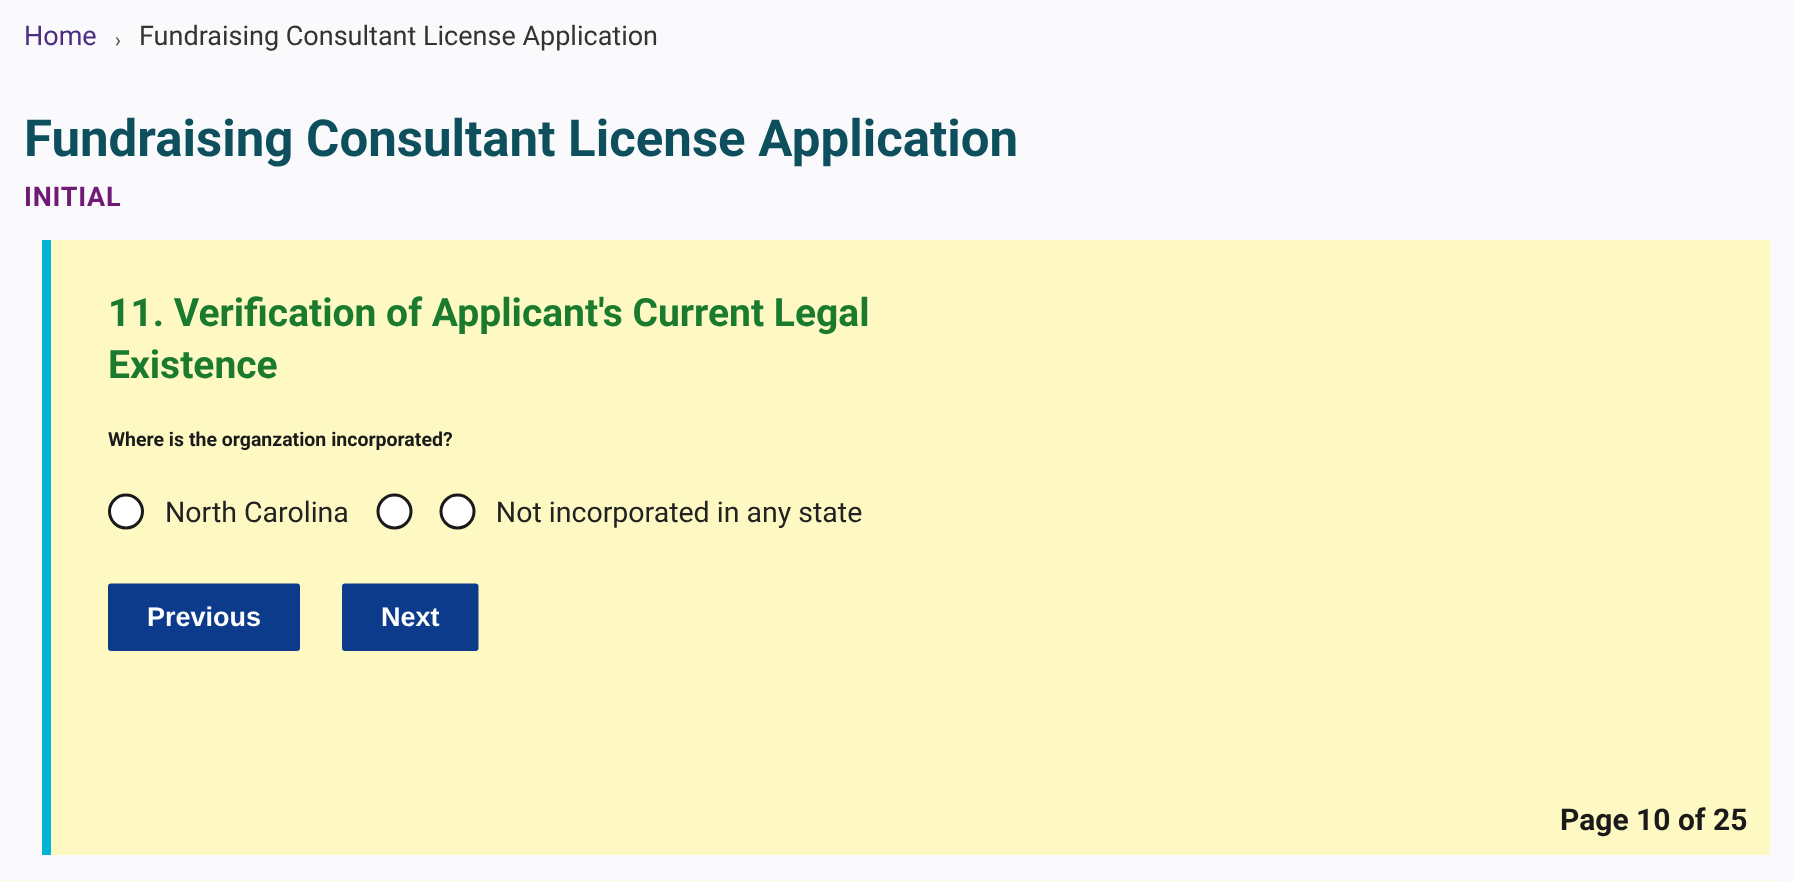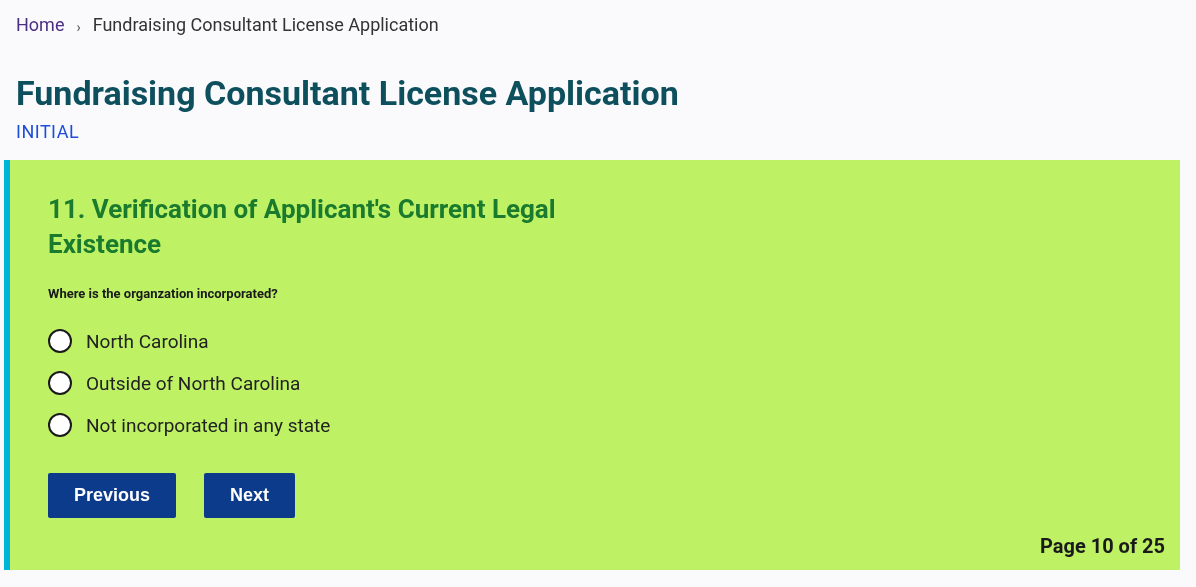--- a/index.html
+++ b/index.html
@@ -37,27 +37,27 @@
     }
     .page-title {
       font-size: 34px;
       font-weight: 700;
       color: #0d4f5c;
       margin-top: 24px;
       margin-bottom: 8px;
     }
     .page-subtitle {
       font-size: 18px;
-      font-weight: 400;
-      color: #1d4ed8;
+      font-weight: 700;
+      color: #701a75;
       letter-spacing: 0.5px;
     }
     .form-card {
-      margin: 0 16px 0 4px;
-      background: #bef264;
+      margin: 0 16px 0 28px;
+      background: #fef9c3;
       border-left: 6px solid #00b5d8;
       padding: 32px 38px 36px 38px;
       position: relative;
       min-height: 410px;
     }
     .section-title {
       font-size: 26px;
       font-weight: 700;
       color: #1a7a2e;
       line-height: 1.35;
@@ -65,21 +65,20 @@
       margin-bottom: 24px;
     }
     .question {
       font-size: 13px;
       font-weight: 700;
       color: #1a1a1a;
       margin-bottom: 28px;
     }
     .radio-group {
       display: flex;
-      flex-direction: column;
       gap: 18px;
       margin-bottom: 36px;
     }
     .radio-item {
       display: flex;
       align-items: center;
       gap: 14px;
       cursor: pointer;
     }
     .radio-circle {
@@ -135,21 +134,20 @@
   <h2 class="section-title">11. Verification of Applicant's Current Legal Existence</h2>
   <div class="question">Where is the organzation incorporated?</div>
 
   <div class="radio-group">
     <label class="radio-item">
       <span class="radio-circle"></span>
       <span class="radio-label">North Carolina</span>
     </label>
     <label class="radio-item">
       <span class="radio-circle"></span>
-      <span class="radio-label">Outside of North Carolina</span>
     </label>
     <label class="radio-item">
       <span class="radio-circle"></span>
       <span class="radio-label">Not incorporated in any state</span>
     </label>
   </div>
 
   <div class="button-row">
     <button class="btn">Previous</button>
     <button class="btn">Next</button>

